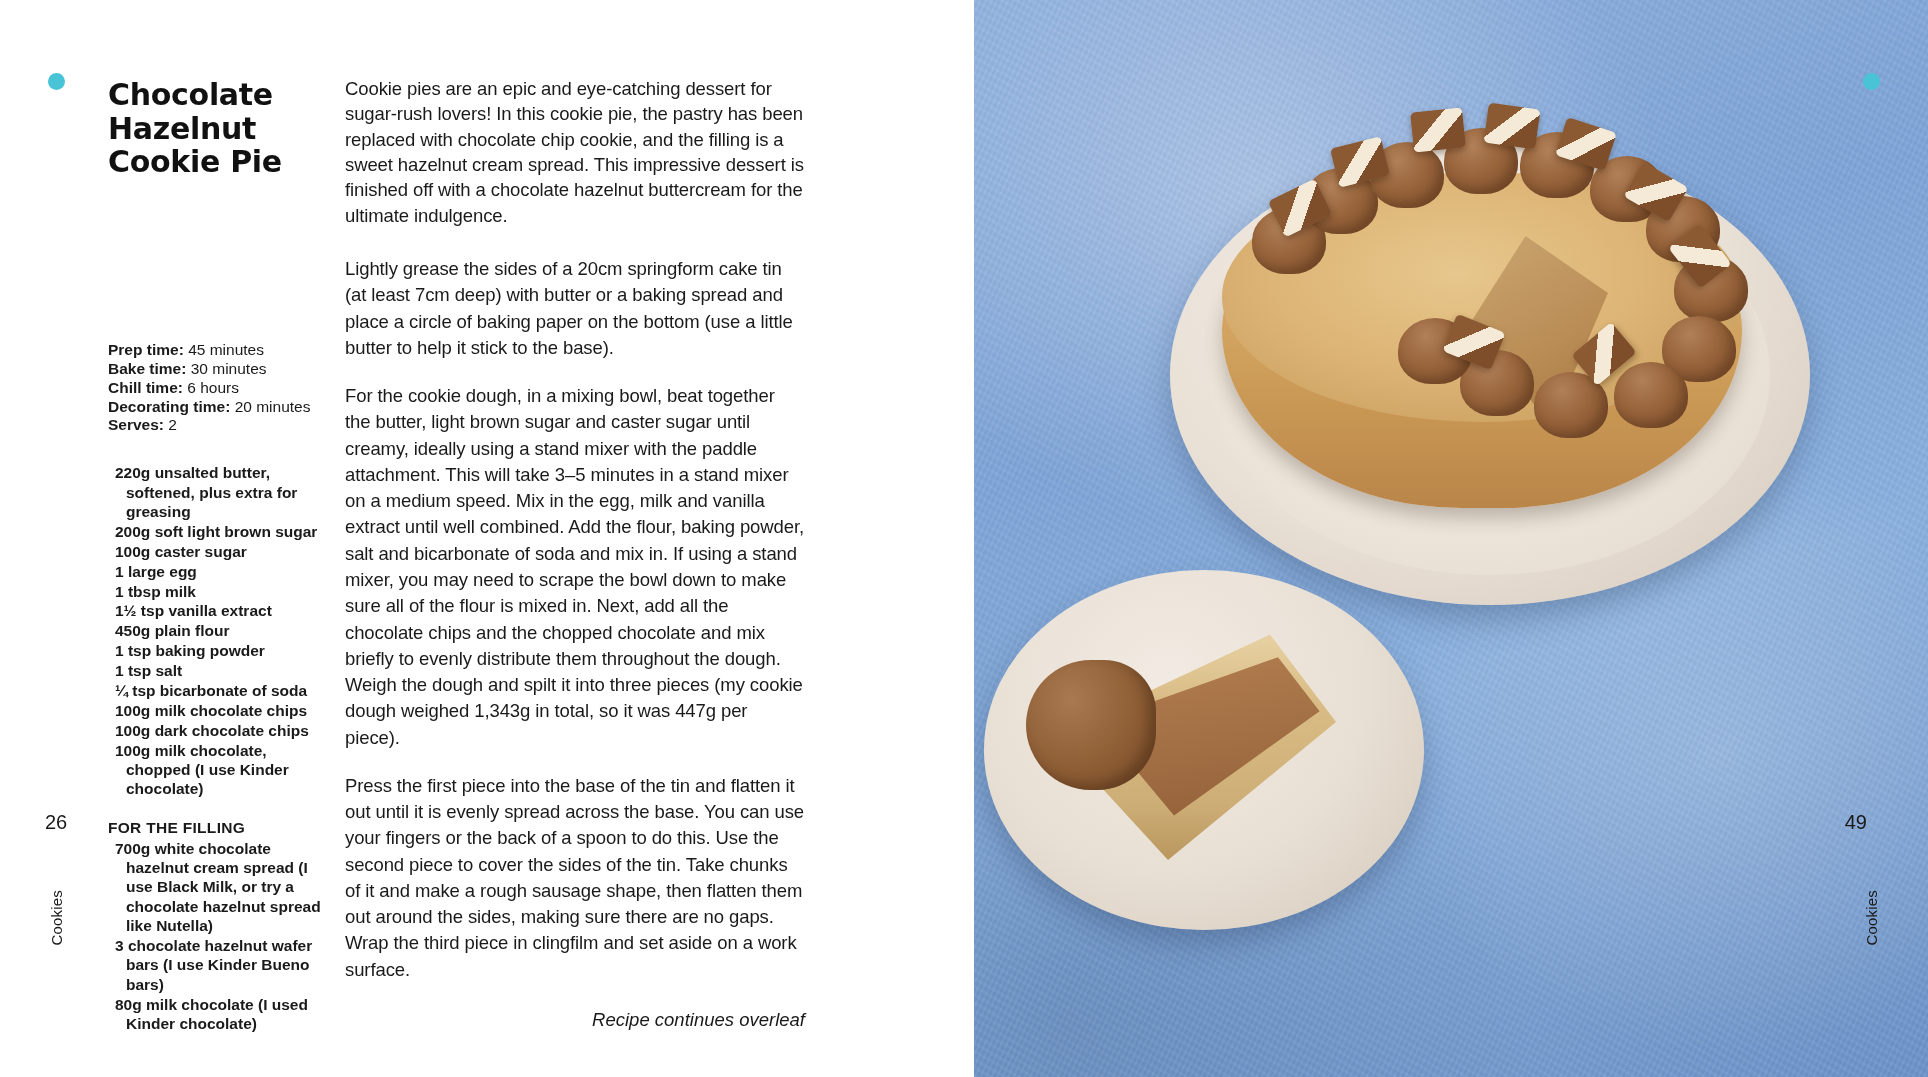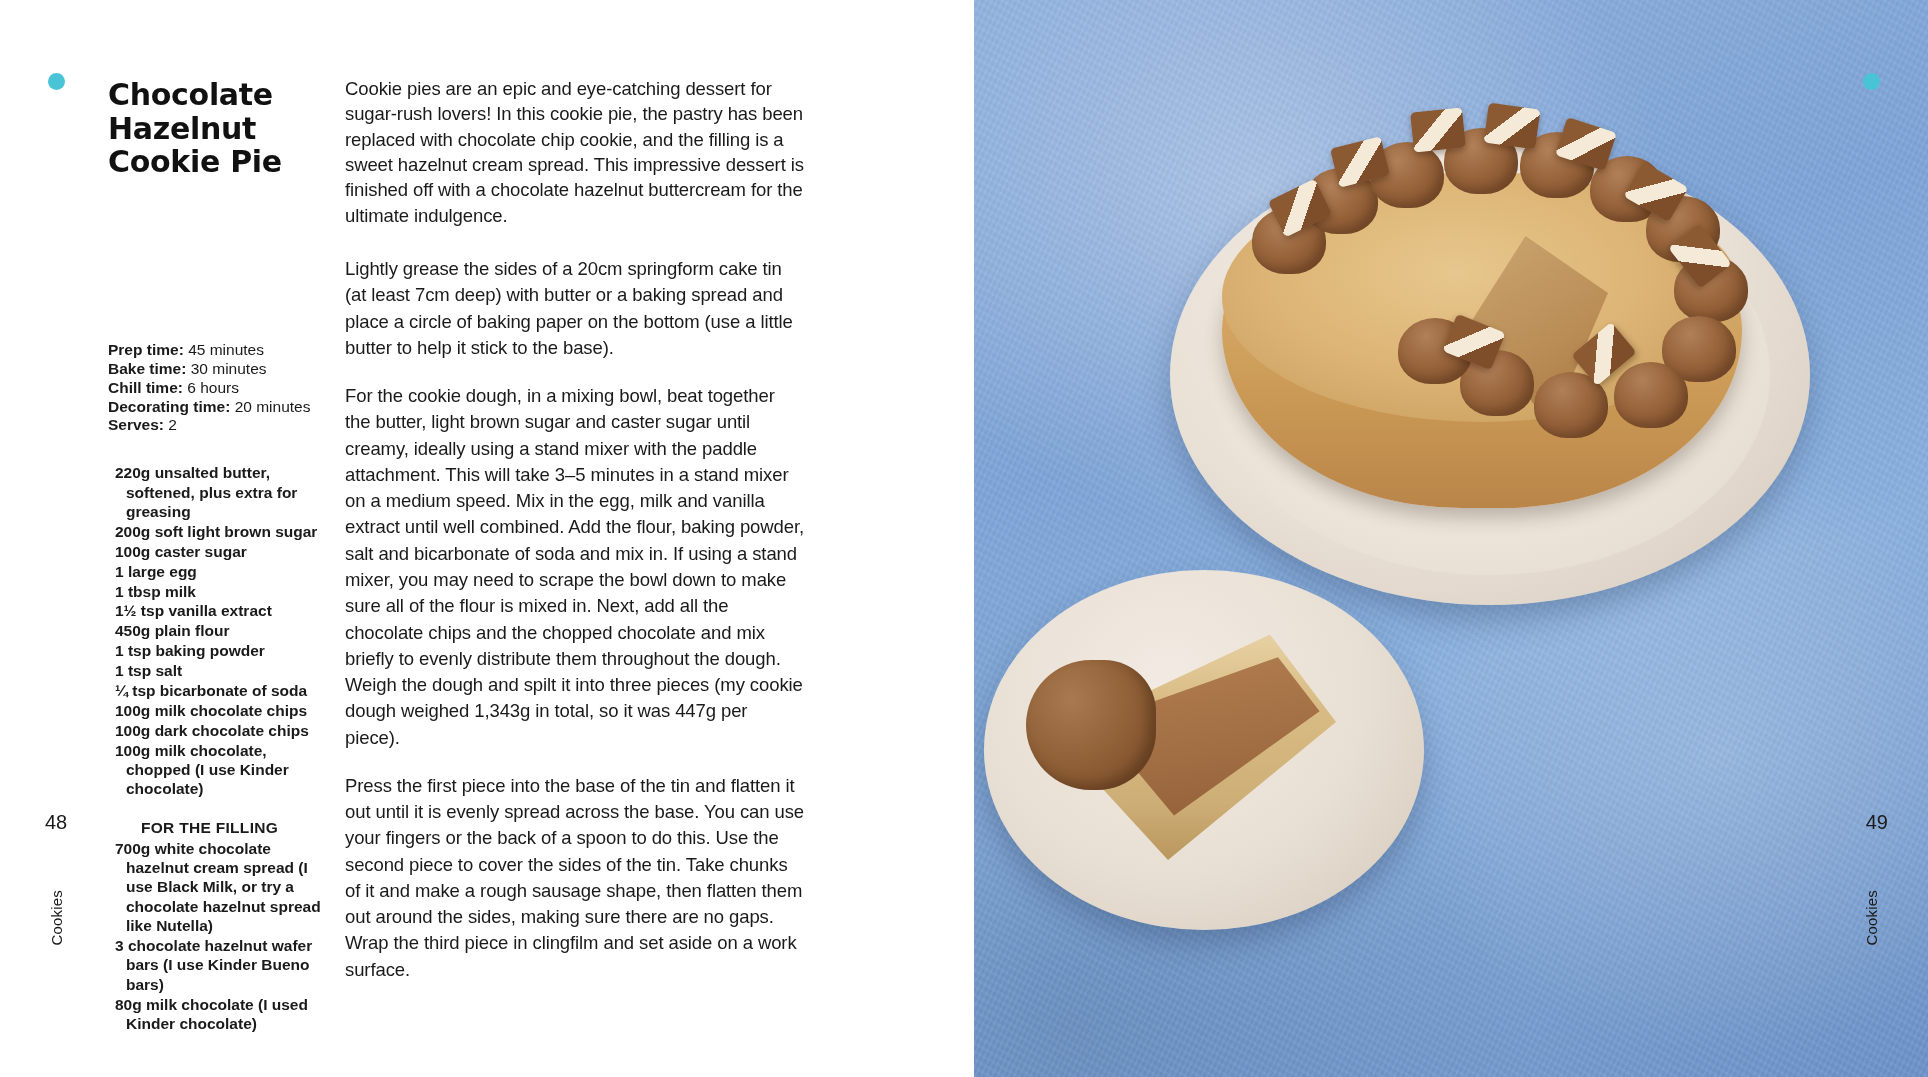--- a/index.html
+++ b/index.html
@@ -49,21 +49,21 @@
   .side-label-left { left: 48px; top: 890px; }
   .side-label-right { right: 48px; top: 890px; }
 
   .page-number {
     position: absolute;
     font-size: 20px;
     color: #1a1a1a;
     bottom: 243px;
   }
   .page-number-left { left: 45px; }
-  .page-number-right { right: 40px; }
+  .page-number-right { right: 61px; }
 
   .col-left {
     position: absolute;
     left: 108px;
     top: 78px;
     width: 215px;
   }
   .recipe-title {
     font-family: "DejaVu Sans", sans-serif;
     font-weight: bold;
@@ -96,21 +96,20 @@
     margin-bottom: 0.5px;
   }
   .ingredients ul { margin: 0; padding: 0; }
 
   .filling-head {
     margin-top: 20px;
     font-size: 15.5px;
     font-weight: bold;
     letter-spacing: 0.3px;
     color: #1a1a1a;
-    margin-left: 33px;
   }
 
   .col-main {
     position: absolute;
     left: 345px;
     top: 76px;
     width: 460px;
     color: #1a1a1a;
   }
   .intro {
@@ -259,21 +258,21 @@
 </head>
 <body>
 
 <div class="spread">
 
   <div class="page-left">
 
     <div class="dot dot-left"></div>
 
     <div class="side-label side-label-left">Cookies</div>
-    <div class="page-number page-number-left">48</div>
+    <div class="page-number page-number-left">26</div>
 
     <div class="col-left">
       <h1 class="recipe-title">Chocolate Hazelnut Cookie Pie</h1>
 
       <div class="meta">
         <div><span class="lbl">Prep time:</span> <span>45 minutes</span></div>
         <div><span class="lbl">Bake time:</span> <span>30 minutes</span></div>
         <div><span class="lbl">Chill time:</span> <span>6 hours</span></div>
         <div><span class="lbl">Decorating time:</span> <span>20 minutes</span></div>
         <div><span class="lbl">Serves:</span> <span>2</span></div>
@@ -306,20 +305,21 @@
           <li>80g milk chocolate (I used Kinder chocolate)</li>
         </ul>
       </div>
     </div>
 
     <div class="col-main">
       <p class="intro">Cookie pies are an epic and eye-catching dessert for sugar-rush lovers! In this cookie pie, the pastry has been replaced with chocolate chip cookie, and the filling is a sweet hazelnut cream spread. This impressive dessert is finished off with a chocolate hazelnut buttercream for the ultimate indulgence.</p>
       <p class="body-p">Lightly grease the sides of a 20cm springform cake tin (at least 7cm deep) with butter or a baking spread and place a circle of baking paper on the bottom (use a little butter to help it stick to the base).</p>
       <p class="body-p">For the cookie dough, in a mixing bowl, beat together the butter, light brown sugar and caster sugar until creamy, ideally using a stand mixer with the paddle attachment. This will take 3–5 minutes in a stand mixer on a medium speed. Mix in the egg, milk and vanilla extract until well combined. Add the flour, baking powder, salt and bicarbonate of soda and mix in. If using a stand mixer, you may need to scrape the bowl down to make sure all of the flour is mixed in. Next, add all the chocolate chips and the chopped chocolate and mix briefly to evenly distribute them throughout the dough. Weigh the dough and spilt it into three pieces (my cookie dough weighed 1,343g in total, so it was 447g per piece).</p>
       <p class="body-p">Press the first piece into the base of the tin and flatten it out until it is evenly spread across the base. You can use your fingers or the back of a spoon to do this. Use the second piece to cover the sides of the tin. Take chunks of it and make a rough sausage shape, then flatten them out around the sides, making sure there are no gaps. Wrap the third piece in clingfilm and set aside on a work surface.</p>
+      <div class="continues">Recipe continues overleaf</div>
     </div>
   </div>
 
   <div class="page-right">
     <div class="photo">
       <div class="photo-noise"></div>
 
       <div class="plate-big">
         <div class="plate-big-inner"></div>
       </div>

